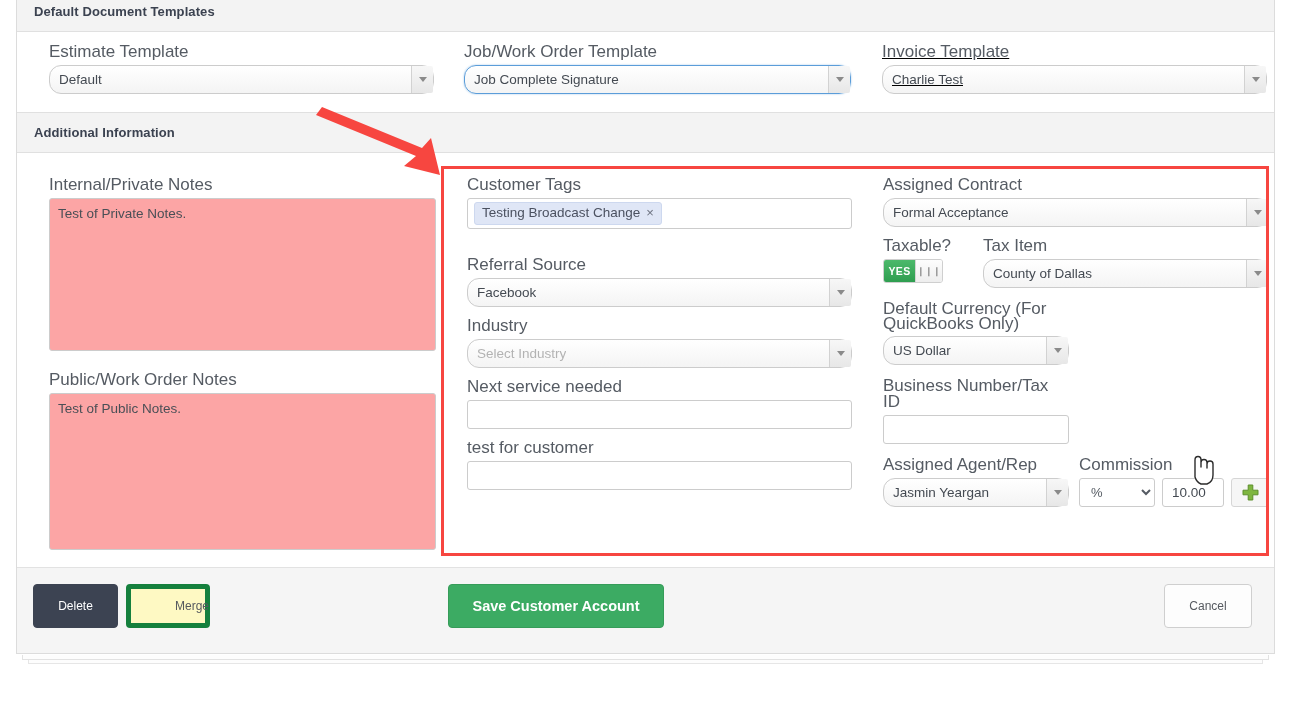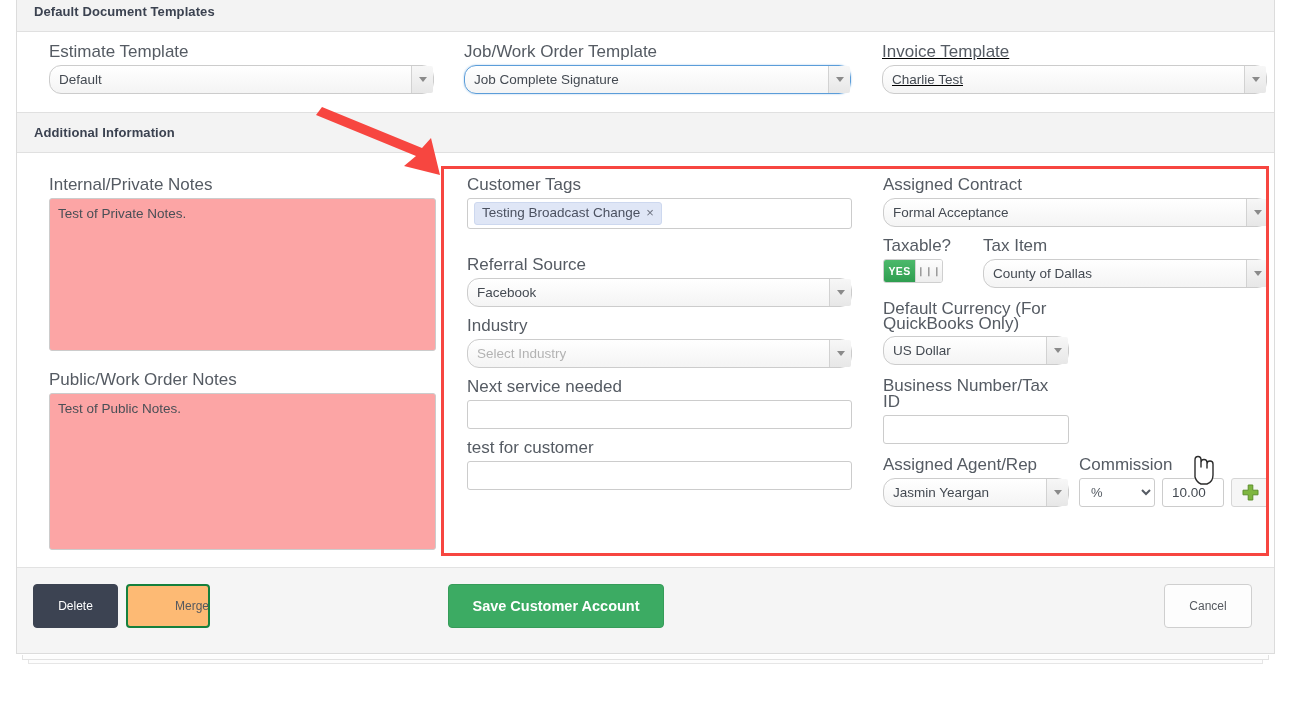--- a/index.html
+++ b/index.html
@@ -223,21 +223,21 @@
     display: flex; align-items: center; justify-content: center;
     border-radius: 4px;
     font-size: 12px;
   }
   #btn-delete {
     left: 16px; top: 16px; width: 85px; height: 44px;
     background: #3c4352; color: #ffffff; border: 1px solid #3c4352;
   }
   #btn-merge {
     left: 109px; top: 16px; width: 84px; height: 44px;
-    background: #fdba74; color: #55595f; border: 2px solid #15803d; padding-left: 48px;
+    background: #fef9c3; color: #55595f; border: 5px solid #15803d; padding-left: 48px;
   }
   #btn-save {
     left: 431px; top: 16px; width: 216px; height: 44px;
     background: #3cab63; color: #ffffff; border: 1px solid #369c59;
     font-weight: bold; font-size: 14.5px;
   }
   #btn-cancel {
     left: 1147px; top: 16px; width: 88px; height: 44px;
     background: #fdfdfd; color: #55595f; border: 1px solid #cfcfcf;
   }

